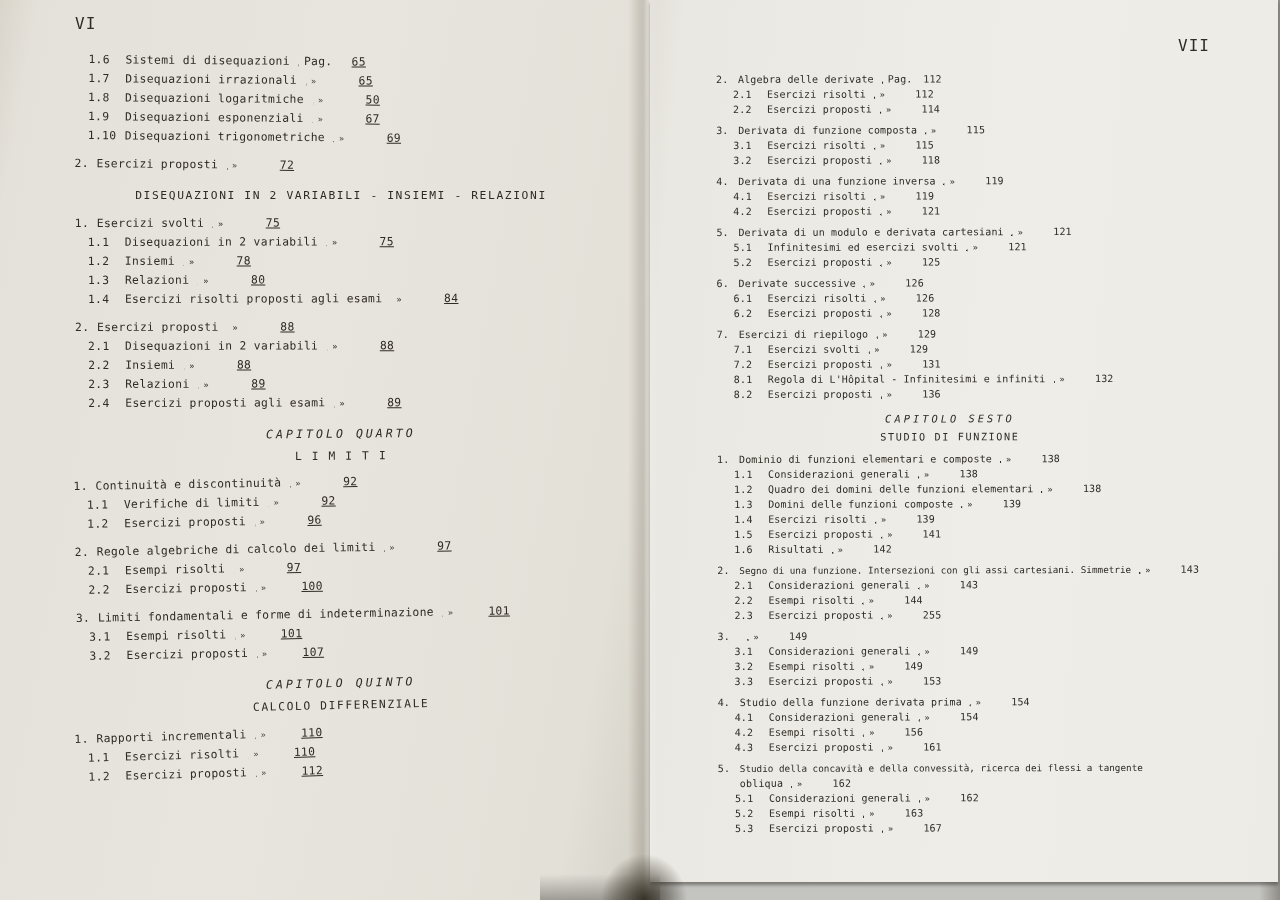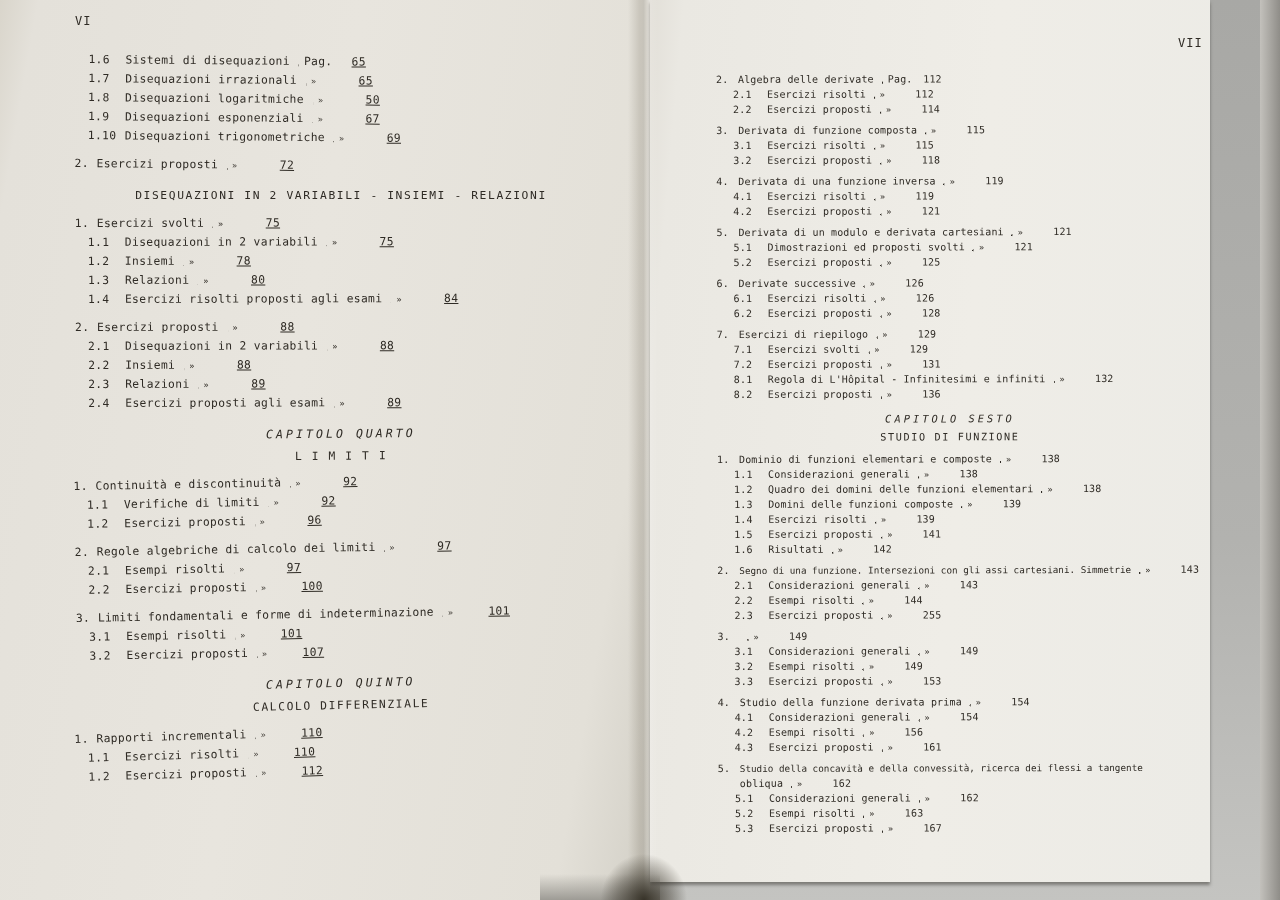--- a/index.html
+++ b/index.html
@@ -11,32 +11,32 @@
   html,body{margin:0;padding:0;}
   body{width:1280px;height:900px;overflow:hidden;
        font-family:"DejaVu Sans Mono","Liberation Mono",monospace;color:var(--ink);}
   .scene{position:relative;width:1280px;height:900px;
          background:linear-gradient(180deg,#a8a8a5 0%,#b2b2af 60%,#c4c4c1 100%);overflow:hidden;}
   .edge-right{position:absolute;right:0;top:0;width:20px;height:900px;z-index:1;
          background:linear-gradient(90deg,#c3c1bc,#8f8d88);}
   .page{position:absolute;top:0;z-index:2;}
   .page-left{left:0;width:650px;height:900px;
          background:linear-gradient(100deg,#d9d5cb 0px,#e4e1da 38px,#e8e5de 45%,#e3e0d8 88%,#d2cfc6 100%);}
-  .page-right{left:650px;width:560px;height:882px;
+  .page-right{left:650px;width:628px;height:882px;
          background:linear-gradient(95deg,#e2dfd8 0px,#eae8e2 34px,var(--paper-right) 55%,#ecebe6 100%);
          box-shadow:0 3px 3px rgba(55,53,47,.5);}
   .spine{position:absolute;left:628px;top:0;width:30px;height:900px;z-index:3;pointer-events:none;
          background:linear-gradient(90deg,rgba(110,102,85,0) 0%,rgba(110,102,85,.22) 38%,rgba(80,74,60,.20) 52%,rgba(255,255,255,.12) 72%,rgba(110,102,85,0) 100%);}
   .shadow-wedge-gray{position:absolute;left:540px;bottom:0;width:120px;height:26px;z-index:3;pointer-events:none;
          background:linear-gradient(to top,rgba(150,148,142,.9),rgba(150,148,142,0));}
   .shadow-wedge-dark{position:absolute;left:592px;bottom:0;width:100px;height:64px;z-index:4;pointer-events:none;
          background:radial-gradient(ellipse 60% 100% at 52% 100%,rgba(38,33,22,.85) 0%,rgba(38,33,22,.35) 45%,rgba(38,33,22,0) 72%);}
 
   
-  .folio{position:absolute;z-index:6;font-size:12px;letter-spacing:1px;}
+  .folio{position:absolute;z-index:6;font-size:16px;letter-spacing:1px;}
   .folio-left{left:75px;top:14px;}
   .folio-right{left:528px;top:36px;}
 
   
   .content{position:absolute;z-index:6;}
   #left-content{left:75px;top:50px;width:532px;font-size:11.3px;letter-spacing:.35px;}
   #right-content{left:66px;top:72px;width:466px;font-size:10px;letter-spacing:.15px;}
 
   .block{transform-origin:0 50%;}
   #left-content .block:nth-child(1){transform:rotate(.5deg);}
@@ -409,21 +409,21 @@
           <div class="group">
             <div class="row ind0">
               <span class="num">5.</span>
               <span class="label">Derivata di un modulo e derivata cartesiani</span>
               <span class="leader"></span>
               <span class="ref ditto">»</span>
               <span class="pageno">121</span>
             </div>
             <div class="row ind1">
               <span class="num">5.1</span>
-              <span class="label">Dimostrazioni ed proposti svolti</span>
+              <span class="label">Infinitesimi ed esercizi svolti</span>
               <span class="leader"></span>
               <span class="ref ditto">»</span>
               <span class="pageno">121</span>
             </div>
             <div class="row ind1">
               <span class="num">5.2</span>
               <span class="label">Esercizi proposti</span>
               <span class="leader"></span>
               <span class="ref ditto">»</span>
               <span class="pageno">125</span>

